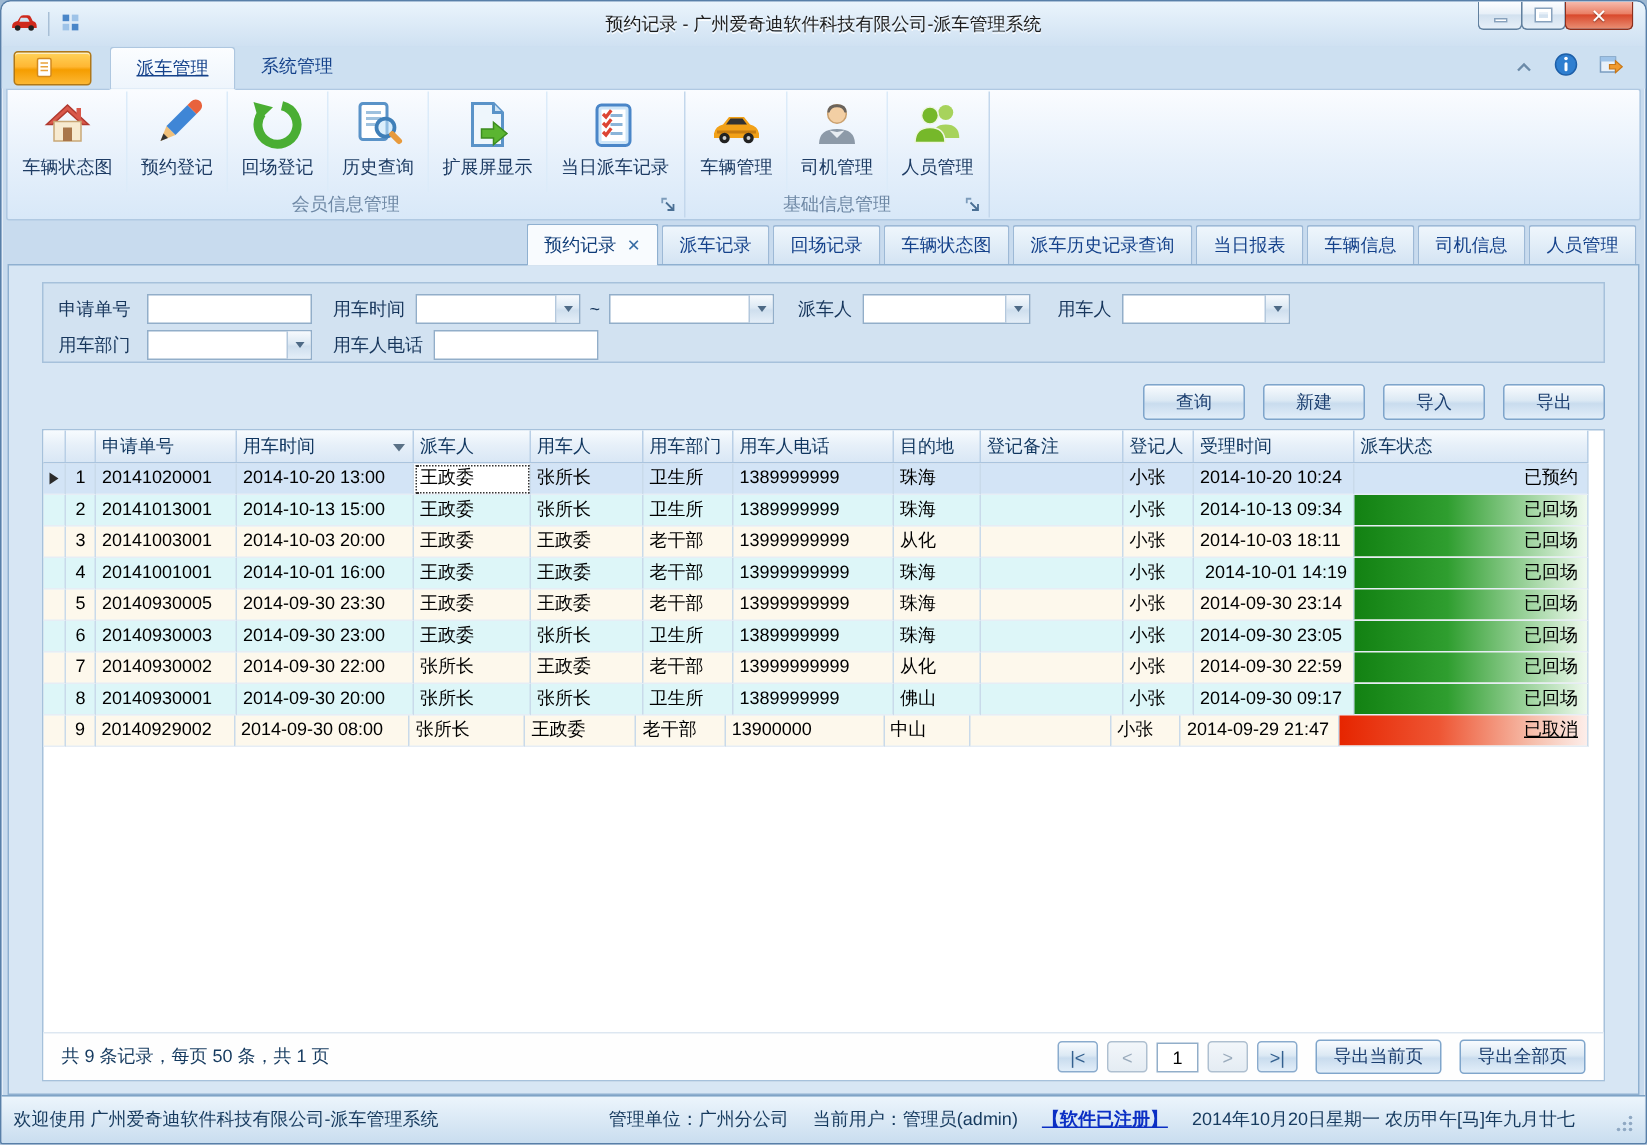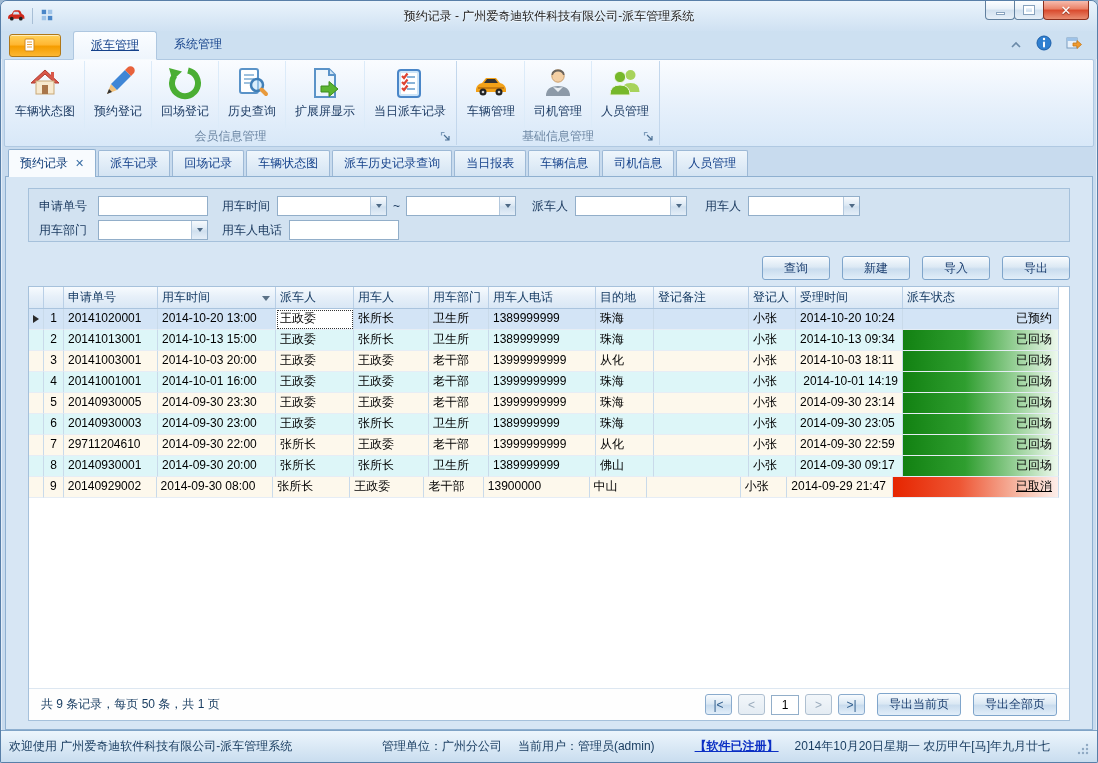--- a/index.html
+++ b/index.html
@@ -50,21 +50,21 @@
   .ribbon-btn{ display:flex; flex-direction:column; align-items:center; padding:4px 9px 0; border-right:1px solid #dcebf9; cursor:default; }
   .ribbon-btn:last-child{ border-right:none; }
   .ricon{ width:36px; height:36px; display:flex; align-items:center; justify-content:center; }
   .ricon svg{ width:34px; height:34px; }
   .rlabel{ margin-top:2px; color:#1e3c64; white-space:nowrap; }
   .group-footer{ height:17px; display:flex; align-items:center; justify-content:center; color:#6d87a4; position:relative; }
   .launcher{ position:absolute; right:3px; bottom:2px; width:12px; height:12px; }
 
   
   .doc-area{ flex:1; display:flex; flex-direction:column; padding:3px 4px 0; min-height:0; }
-  .doc-tabstrip{ height:26px; flex:none; display:flex; align-items:flex-end; padding-left:3px; }
+  .doc-tabstrip{ height:26px; flex:none; display:flex; align-items:flex-end; padding-left:3px;justify-content:flex-end; }
   .dtab{ padding:4px 11px; margin-right:2px; color:#15428b; border:1px solid #9db9d6; border-bottom:none;
     border-radius:2px 2px 0 0; background:linear-gradient(#eff6fc,#d4e4f3); white-space:nowrap; }
   .dtab.active{ background:#f8fbfe; padding:5px 11px; position:relative; z-index:2; margin-bottom:-1px;
     border-color:#8fb0d0; color:#0f3c78; }
   .dtab .tab-close{ margin-left:7px; color:#3a6ea5; font-weight:bold; font-size:11px; }
 
   
   .content-panel{ flex:1; border:1px solid #8fb0d0; background:#d7e6f4; display:flex; flex-direction:column; min-height:0; }
   .filter-box{ margin:11px 22px 0; height:54px; border:1px solid #a6c1db; background:#d2e2f1; padding:6px 8px 0; flex:none; }
   .filter-row{ display:flex; align-items:center; height:22px; margin-bottom:2px; }
@@ -112,21 +112,21 @@
     background:linear-gradient(#f8fbfe,#dce9f4 45%,#c9dcee 55%,#e2eef9); display:flex; align-items:center; justify-content:center; }
   .pbtn.disabled{ color:#9aabbc; border-color:#aebfd0; background:linear-gradient(#f2f6fa,#e4ecf3); }
   .page-input{ width:28px; height:20px; border:1px solid #92aec9; text-align:center; font:12px "Liberation Sans","DejaVu Sans",sans-serif; }
   .pexp{ height:23px; padding:0 11px; margin-left:6px; border:1px solid #7fa5cb; border-radius:3px; color:#1b3e6f;
     background:linear-gradient(#f8fbfe,#dce9f4 45%,#c9dcee 55%,#e2eef9); display:flex; align-items:center; }
 
   
   .statusbar{ height:32px; flex:none; border-top:1px solid #7fa3c6; background:linear-gradient(#ecf5fc,#c9ddef);
     display:flex; align-items:center; padding:0 8px; color:#163a5e; }
   .sb-right{ margin-left:auto; display:flex; align-items:center; gap:16px; }
-  .sb-link{ color:#0b2fc4; font-weight:bold; text-decoration:underline;margin-left:24px; }
+  .sb-link{ color:#0b2fc4; font-weight:bold; text-decoration:underline; }
   .grip{ margin-left:10px; width:13px; height:13px; align-self:flex-end; }
 </style>
 </head>
 <body>
 
 <div class="window">
 
   <div class="titlebar">
     <div class="qat">
       <span>
@@ -492,21 +492,21 @@
               <div class="gc" style="width: 107px;">1389999999</div>
               <div class="gc" style="width: 58px;">珠海</div>
               <div class="gc" style="width: 95px;"></div>
               <div class="gc" style="width: 47px;">小张</div>
               <div class="gc" style="width: 107px;">2014-09-30 23:05</div>
               <div class="gc status st-returned" style="width: 156px;">已回场</div>
             </div>
             <div class="grid-row">
               <div class="gc ind" style="width: 15px;"></div>
               <div class="gc num" style="width: 20px;">7</div>
-              <div class="gc" style="width: 94px;">29711204610</div>
+              <div class="gc" style="width: 94px;">20140930002</div>
               <div class="gc" style="width: 118px;">2014-09-30 22:00</div>
               <div class="gc" style="width: 78px;">张所长</div>
               <div class="gc" style="width: 75px;">王政委</div>
               <div class="gc" style="width: 60px;">老干部</div>
               <div class="gc" style="width: 107px;">13999999999</div>
               <div class="gc" style="width: 58px;">从化</div>
               <div class="gc" style="width: 95px;"></div>
               <div class="gc" style="width: 47px;">小张</div>
               <div class="gc" style="width: 107px;">2014-09-30 22:59</div>
               <div class="gc status st-returned" style="width: 156px;">已回场</div>

